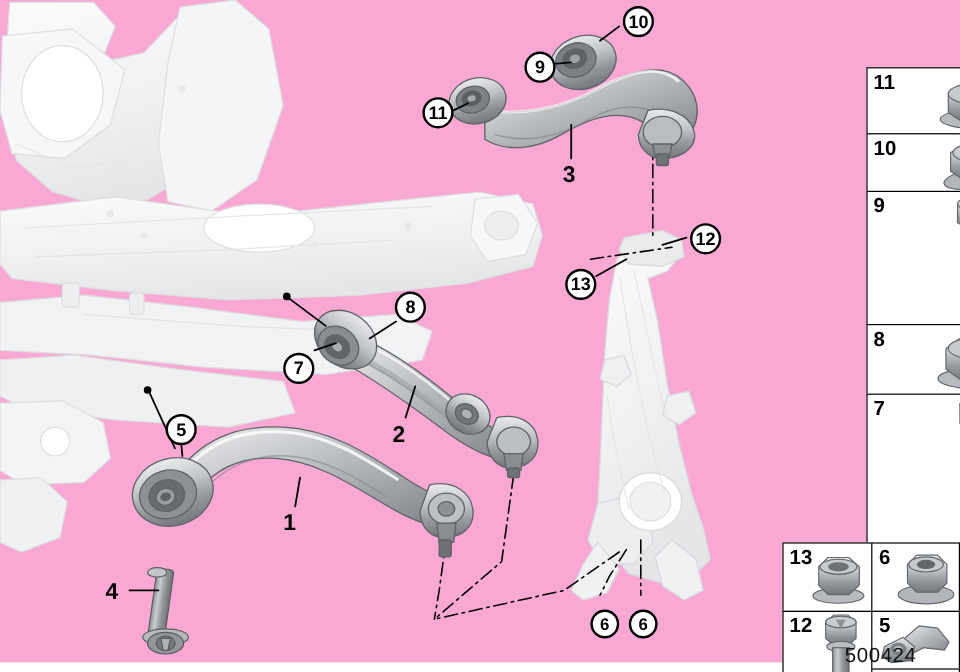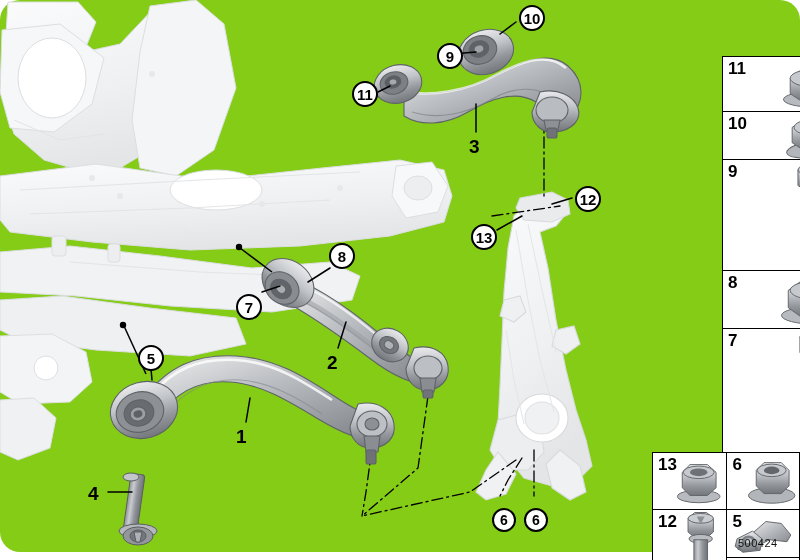--- a/index.html
+++ b/index.html
@@ -1,18 +1,18 @@
 <!DOCTYPE html>
 <html><head>
 <meta charset="utf-8">
 <style>
   html,body{margin:0;padding:0;background:#ffffff;}
   body{width:800px;height:560px;overflow:hidden;
        font-family:"Liberation Sans",sans-serif;color:#000;}
-  #stage{position:relative;width:800px;height:552px;background:#84cc16;border-radius:20px;}
+  #stage{position:relative;width:800px;height:552px;background:#f9a8d4;}
 
   svg.layer{position:absolute;left:0;top:0;width:800px;height:560px;overflow:visible;}
 
   
   .bubble{position:absolute;width:26px;height:26px;border:2.2px solid #000;
           border-radius:50%;background:#fff;box-sizing:border-box;
           display:flex;align-items:center;justify-content:center;
           font-size:15px;font-weight:bold;line-height:1;z-index:40;}
   .bubble.sm{width:24px;height:24px;font-size:14px;}
 
@@ -22,21 +22,21 @@
   
   #legend{position:absolute;left:652px;top:58px;z-index:50;}
   .lrow{display:flex;}
   .lcell{border:1.6px solid #000;box-sizing:border-box;position:relative;
          background:#fff;margin-top:-1.6px;}
   .lcell.col2{margin-left:-1.6px;}
   .lnum{position:absolute;left:5px;top:3px;font-size:17px;font-weight:bold;
         line-height:1;z-index:3;}
   .lart{position:absolute;inset:0;z-index:2;}
   .lart svg{width:100%;height:100%;overflow:visible;}
-  #diagcode{position:absolute;left:738px;top:537px;font-size:11px;
+  #diagcode{position:absolute;left:704px;top:537px;font-size:17px;
             letter-spacing:.5px;color:#111;z-index:50;}
 
   .ghost{opacity:1;}
 </style>
 </head>
 <body>
 
 <div id="stage">
 
   <svg class="layer">

